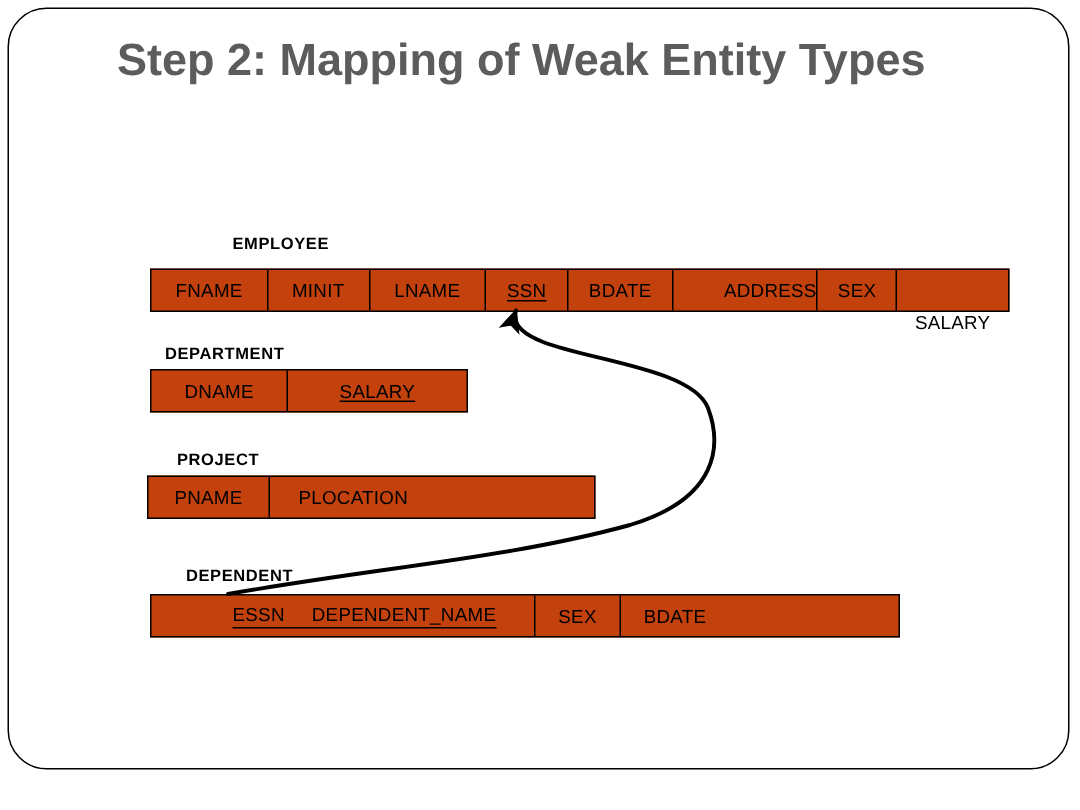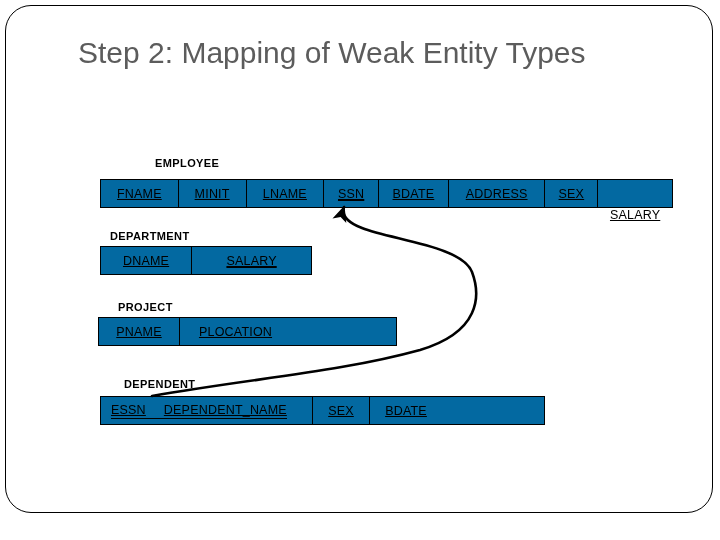--- a/index.html
+++ b/index.html
@@ -25,25 +25,25 @@
     border: 1px solid #000000;
     border-radius: 26px;
     box-sizing: border-box;
     pointer-events: none;
   }
 
   
   .slide-title {
     position: absolute;
     left: 78px;
-    top: 32px;
+    top: 20px;
     width: 560px;
     color: #5c5c5c;
     font-size: 30px;
-    font-weight: normal;
+    font-weight: bold;
     line-height: 41px;
     letter-spacing: 0px;
   }
 
   
   .diagram {
     position: absolute;
     left: 0;
     top: 0;
     width: 720px;
@@ -61,23 +61,22 @@
     font-weight: bold;
     color: #000000;
     letter-spacing: 0.4px;
     white-space: nowrap;
   }
   .relation-row {
     position: absolute;
     display: flex;
     border: 1.6px solid #000000;
     box-sizing: border-box;
-    background: #0369a1;
+    background: #c2410c;
     height: 29px;
-    text-decoration: underline;
   }
   .attr {
     display: flex;
     align-items: center;
     justify-content: center;
     border-right: 1.6px solid #000000;
     box-sizing: border-box;
     font-size: 12.5px;
     color: #000000;
     white-space: nowrap;
@@ -133,21 +132,21 @@
       </div>
       <div class="attr" style="width:78px;">
         <span>LNAME</span>
       </div>
       <div class="attr" style="width:55px;">
         <span class="pk">SSN</span>
       </div>
       <div class="attr" style="width:70px;">
         <span>BDATE</span>
       </div>
-      <div class="attr" style="width:97px;">
+      <div class="attr" style="width:97px;justify-content:flex-end;">
         <span>ADDRESS</span>
       </div>
       <div class="attr" style="width:53px;">
         <span>SEX</span>
       </div>
       <div class="attr" style="width:74px;margin-top:35px;">
         <span>SALARY</span>
       </div>
     </div>
   </div>
@@ -171,21 +170,21 @@
         <span>PNAME</span>
       </div>
       <div class="attr" style="width:111px;">
         <span>PLOCATION</span>
       </div>
     </div>
   </div>
 
   <div class="relation">
     <div class="relation-label" style="left:124px; top:378px;">DEPENDENT</div>
-    <div class="relation-row" style="left:100px; top:396px; width:445px;">
+    <div class="relation-row" style="left:100px; top:396px; width:500px;padding-left:44px;">
       <div class="attr composite" style="width:212px;">
         <span class="pk-group">
           <span>ESSN</span>
           <span>DEPENDENT_NAME</span>
         </span>
       </div>
       <div class="attr" style="width:57px;">
         <span>SEX</span>
       </div>
       <div class="attr" style="width:72px;">

